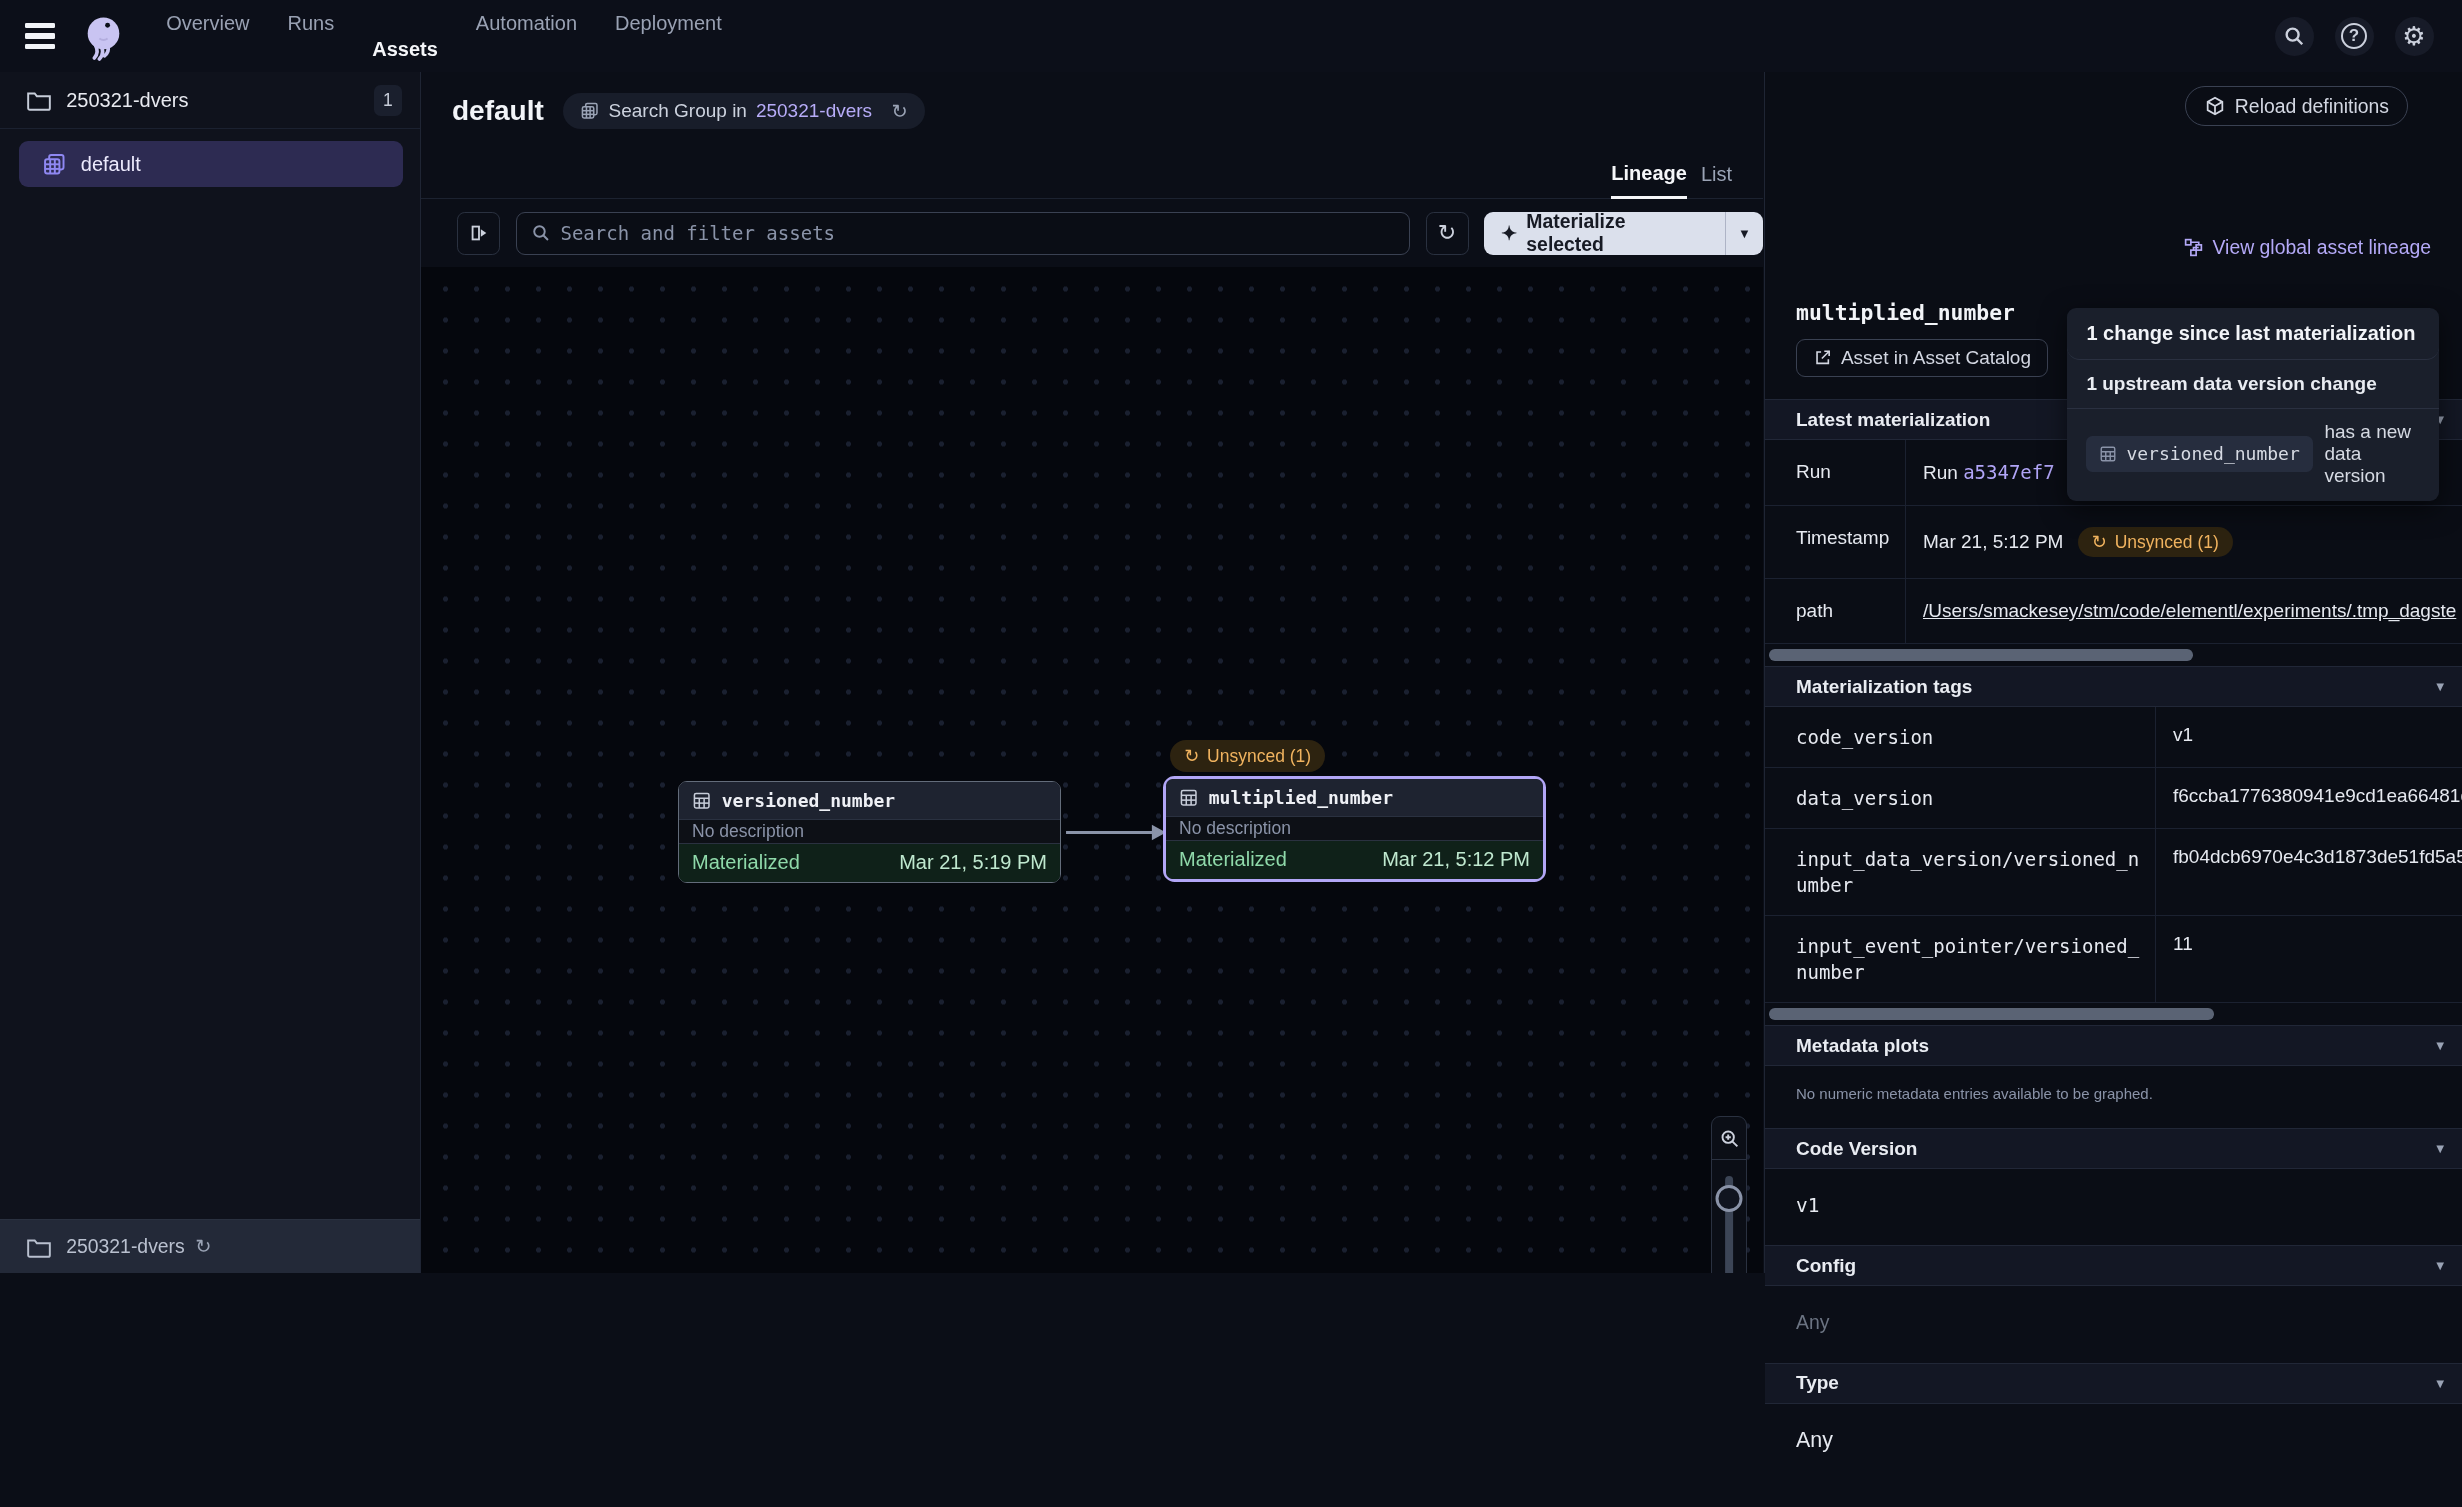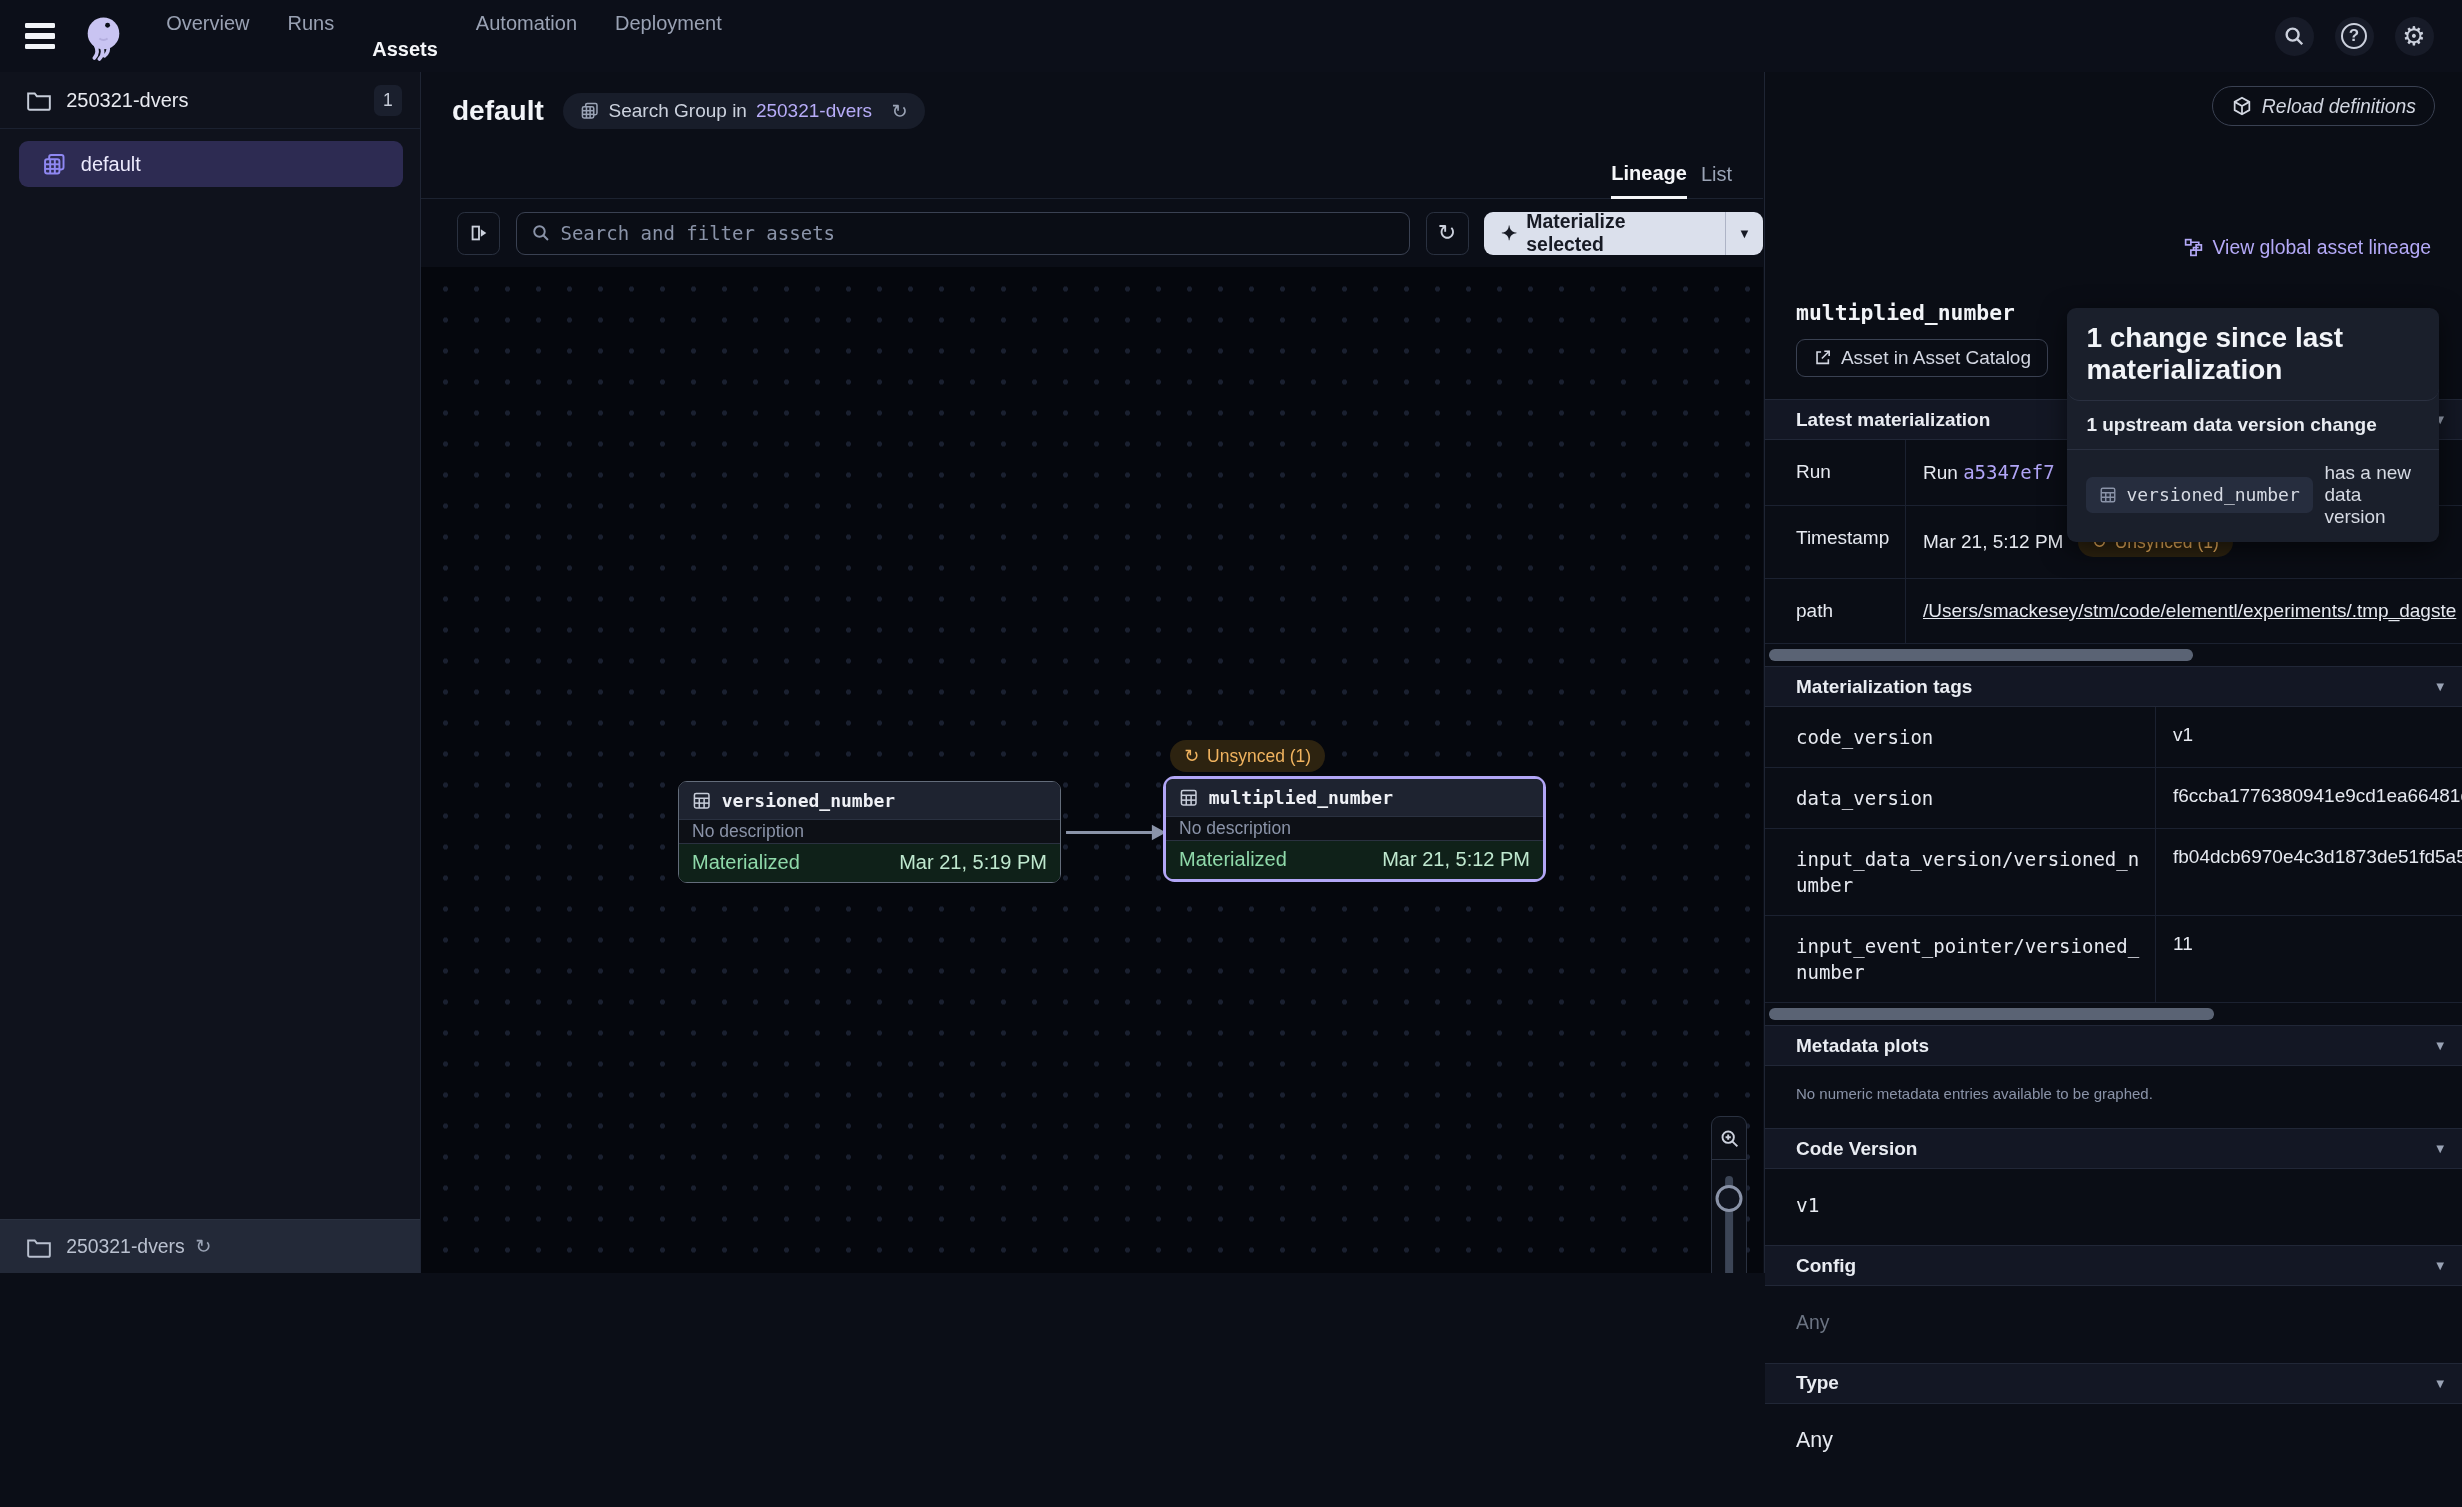--- a/index.html
+++ b/index.html
@@ -68,21 +68,21 @@
   .zoom-btn { height:43px; display:flex; align-items:center; justify-content:center; color:#ccd1dd; cursor:pointer; }
   .zoom-btn.top { border-bottom:1.3px solid #2a3140; }
   .zoom-btn.bottom { border-top:1.3px solid #2a3140; }
   .slider-area { height:168px; position:relative; }
   .slider-track { position:absolute; left:50%; transform:translateX(-50%); top:15.5px; bottom:15.5px; width:7.8px; border-radius:3.9px; background:#3c4556; }
   .slider-thumb { position:absolute; left:50%; transform:translateX(-50%); top:24.6px; width:27px; height:27px; border-radius:50%; background:#10141f; border:3.2px solid #8a93a8; cursor:grab; }
   .float-btn { position:absolute; width:36px; height:40px; border:1.3px solid #2a3140; border-radius:9px; background:#0b0e16; display:flex; align-items:center; justify-content:center; color:#ccd1dd; cursor:pointer; }
 
   
   .panel { position:absolute; left:1764px; top:72px; right:0; bottom:0; background:#0a0d15; border-left:1.3px solid #1f2534; }
-  .panel-topbtns { position:absolute; top:14.2px; right:27px;font-style:italic; }
+  .panel-topbtns { position:absolute; top:14.2px; right:54px; }
   .reload-btn { height:40px; border:1.3px solid #3a4152; border-radius:20px; display:flex; align-items:center; gap:9px; padding:0 18px; font-size:19.4px; color:#d3d7e2; cursor:pointer; }
   .global-lineage { position:absolute; top:164px; right:31px; display:flex; align-items:center; gap:9px; font-size:19.4px; color:#b4a9f7; cursor:pointer; }
   .asset-title { position:absolute; left:31px; top:228px; font-family:"DejaVu Sans Mono", monospace; font-weight:700; font-size:21.4px; color:#f2f4f8; }
   .catalog-btn { position:absolute; left:31px; top:267px; height:38px; border:1.3px solid #3a4152; border-radius:9px; display:flex; align-items:center; gap:9px; padding:0 15.5px; font-size:19px; color:#d3d7e2; cursor:pointer; }
   .sections { position:absolute; left:0; right:0; top:327px; }
   .band { height:41px; background:#131724; border-top:1.3px solid #212737; border-bottom:1.3px solid #212737; display:flex; align-items:center; justify-content:space-between; padding:0 15.5px 0 31px; font-size:19px; font-weight:700; color:#e9ecf2; cursor:pointer; }
   .band .caret { color:#9aa3b5; font-size:13px; }
   .kv-row { display:flex; border-bottom:1.3px solid #1b2130; font-size:19px; }
   .kv-key { flex:none; border-right:1.3px solid #1b2130; padding:21px 13px 21px 31px; color:#e6e9f0; }
   .latest .kv-key { width:141px; }
@@ -93,21 +93,21 @@
   .path-link { text-decoration:underline; cursor:pointer; }
   .hscroll { height:22px; display:flex; align-items:center; padding-left:3.9px; }
   .hscroll .thumb { height:11.6px; border-radius:5.8px; background:#5a6374; cursor:pointer; }
   .empty-text { padding:19.4px 31px 26px; color:#8a93a8; font-size:15px; }
   .plain-val { padding:24.6px 31px 28.5px; font-size:19.4px; }
   .cfg-dim { color:#6b7382; }
   .type-val { font-size:21.4px; color:#e6e9f0; }
 
   
   .tooltip { position:absolute; left:2067px; top:308px; width:372px; background:#1a1f2b; border-radius:9px; box-shadow:0 7.8px 26px rgba(0,0,0,.55); z-index:20; overflow:hidden; }
-  .tt-title { padding:14.2px 19.4px; font-size:28px; font-weight:700; color:#f2f4f8; border-bottom:1.3px solid #2a3040;border-radius:13px; }
+  .tt-title { padding:14.2px 19.4px; font-size:20px; font-weight:700; color:#f2f4f8; border-bottom:1.3px solid #2a3040;border-radius:13px; }
   .tt-sub { padding:13px 19.4px; font-size:19px; font-weight:700; color:#e9ecf2; border-bottom:1.3px solid #2a3040; }
   .tt-body { padding:11.6px 19.4px 14.2px; display:flex; align-items:center; gap:11.6px; font-size:19px; color:#d6dae3; }
   .tt-pill { display:inline-flex; align-items:center; gap:9px; background:#262d3e; border-radius:6.5px; height:36px; padding:0 13px; font-family:"DejaVu Sans Mono", monospace; font-size:18px; color:#d6dae3; }
 
   svg { display:block; }
 </style>
 </head>
 <body>
 
 <div id="app">

